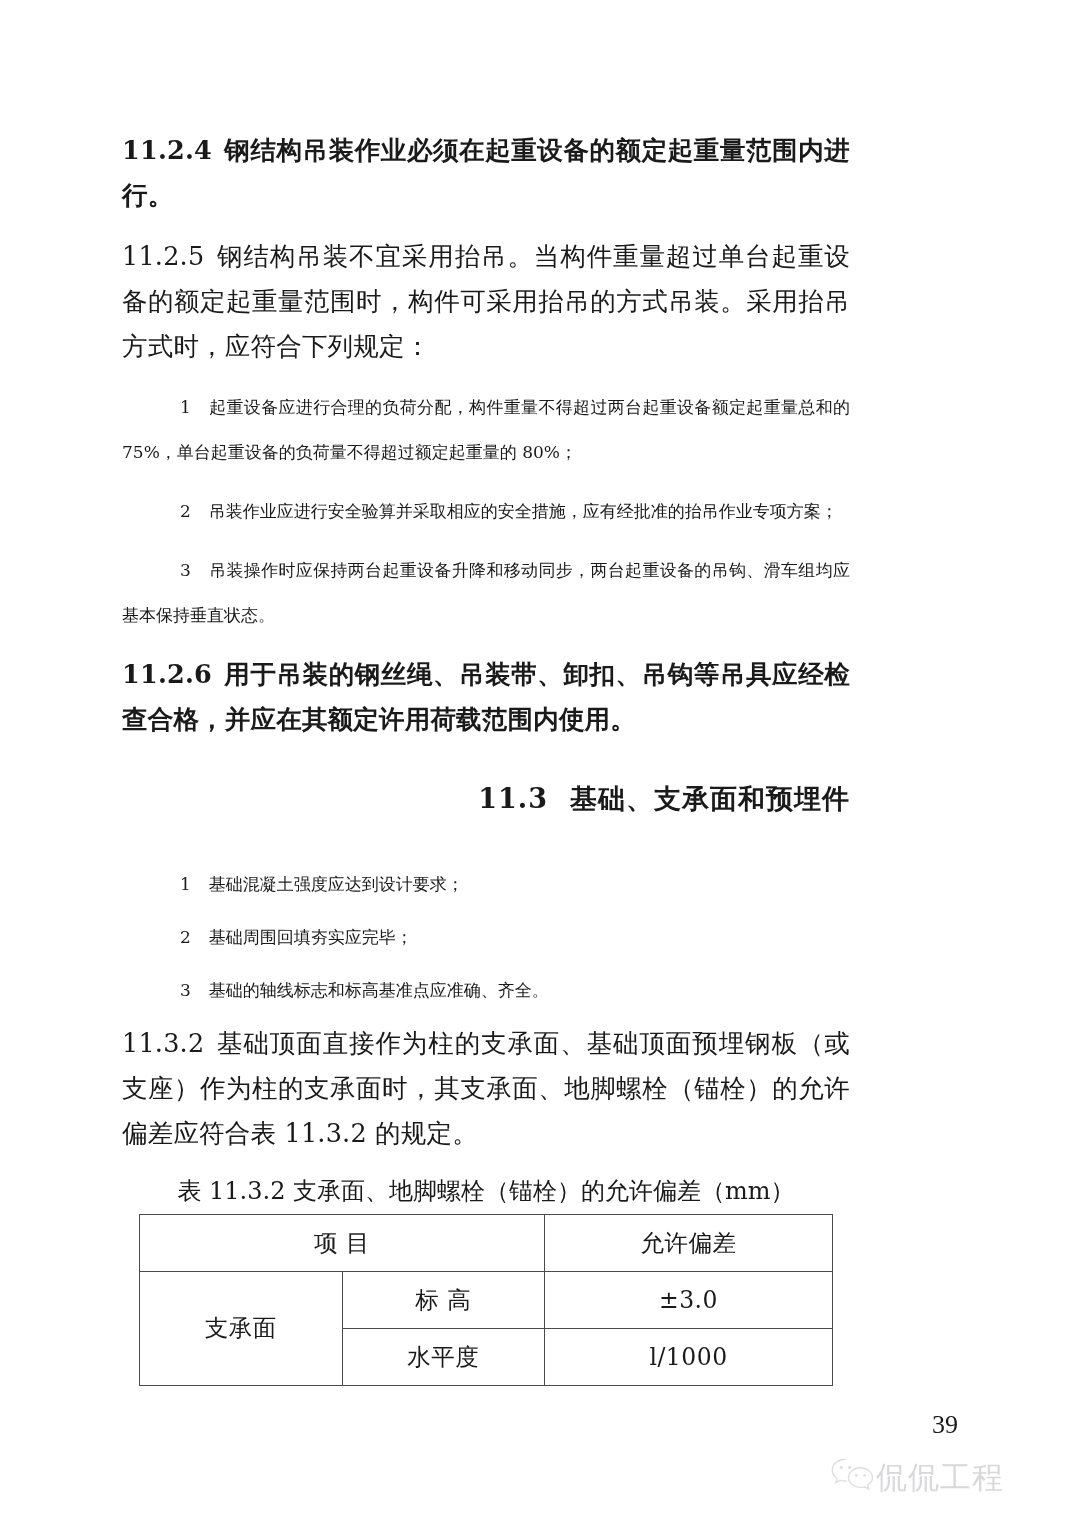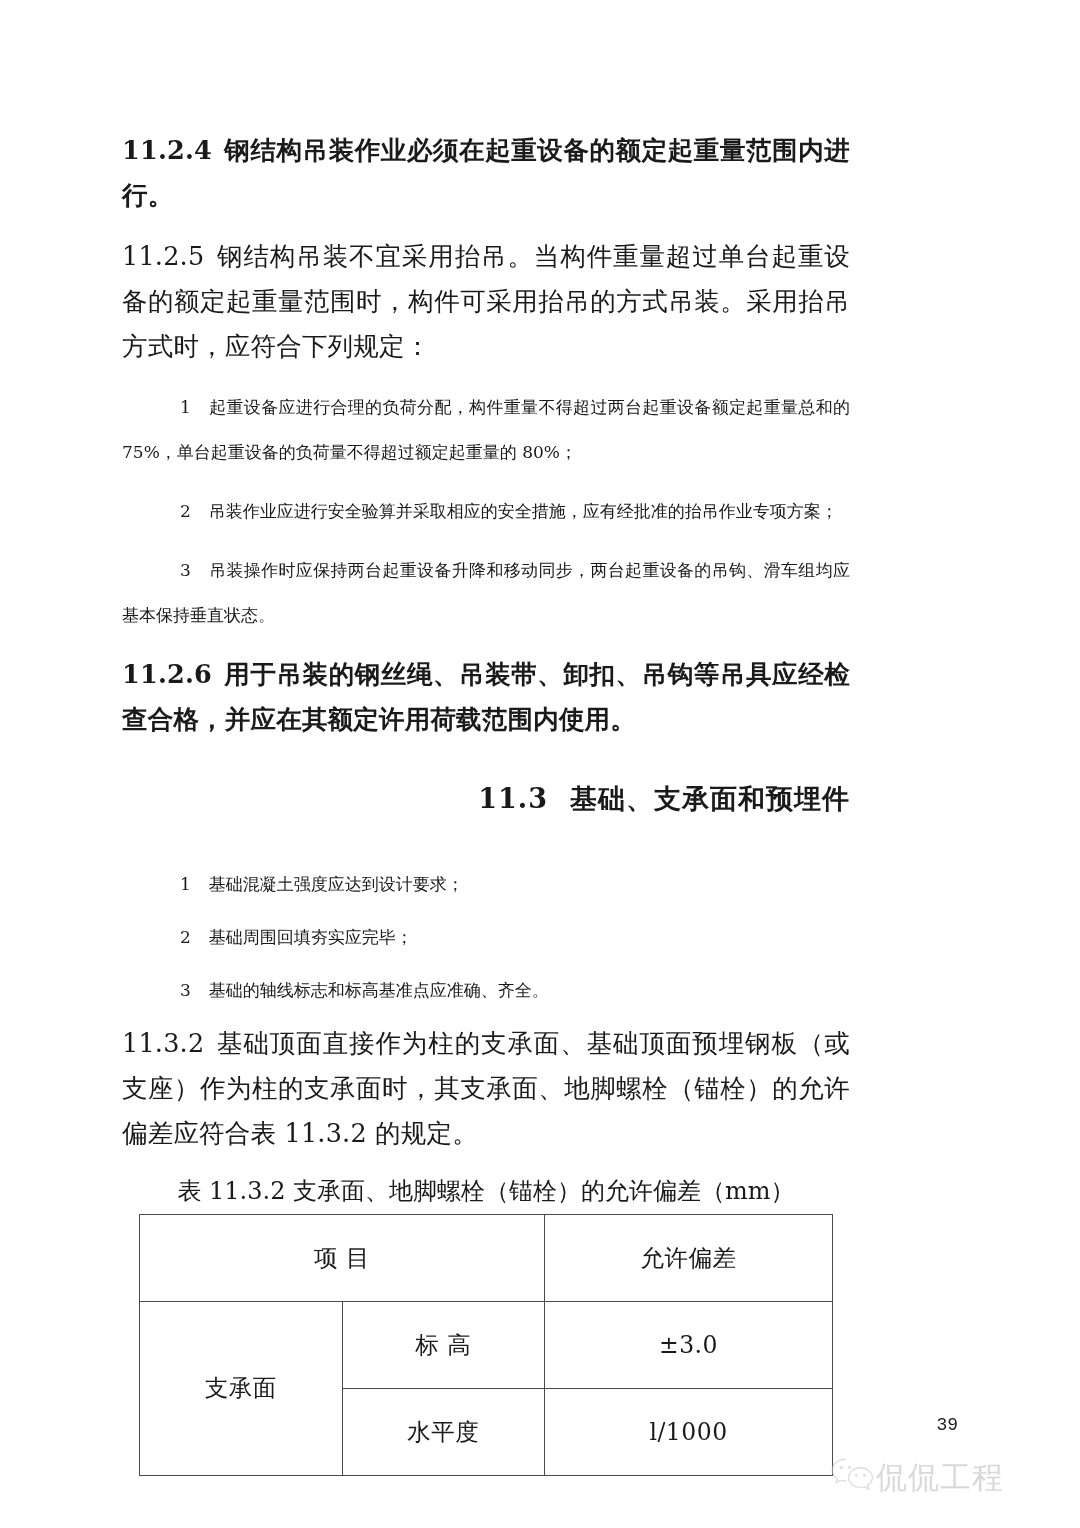--- a/index.html
+++ b/index.html
@@ -104,38 +104,38 @@
     width: 694px;
     margin: 0 auto;
     table-layout: fixed;
   }
   table.spec td {
     border: 1.6px solid #4a4a4a;
     text-align: center;
     vertical-align: middle;
     font-size: 23.5px;
     line-height: 33px;
-    padding: 20px 4px;
+    padding: 5px 4px;
     letter-spacing: 0.5px;
   }
   table.spec td.c1 { width: 185px; }
   table.spec td.c2 { width: 230px; }
   table.spec td.c3 { width: 279px; }
   td.h-row { height: 46px; }
   .sp { letter-spacing: 9px; padding-left: 9px; }
 
   
   .page-number {
     position: absolute;
     right: 122px;
     top: 1412px;
-    font-size: 18px;
+    font-size: 26px;
     line-height: 26px;
     text-align: left;
-    font-family: Liberation Mono, monospace;
+    font-family: Liberation Serif, serif;
   }
 
   
   .watermark {
     position: absolute;
     right: 76px;
     top: 1456px;
     display: flex;
     align-items: center;
     gap: 0;

